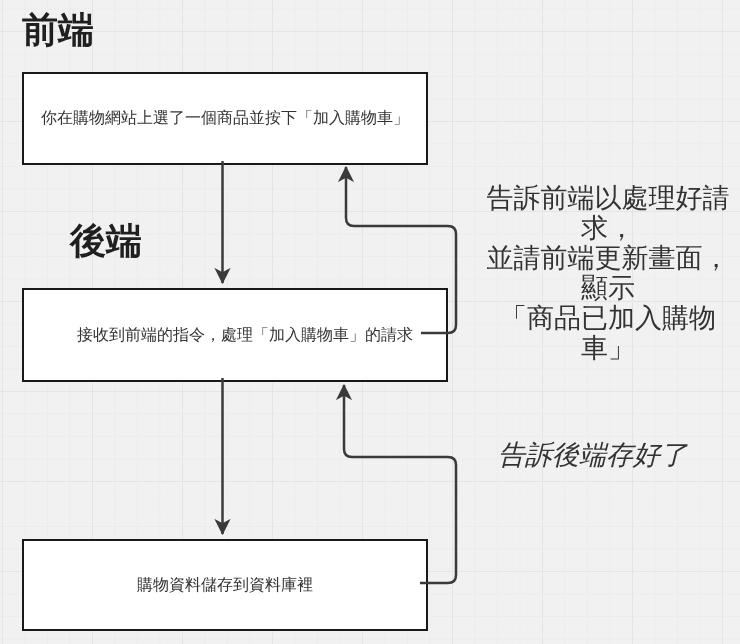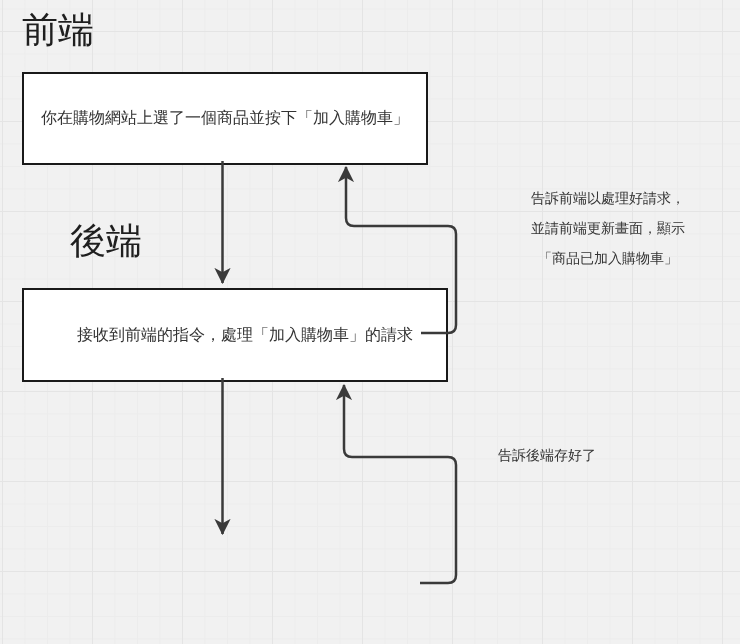--- a/index.html
+++ b/index.html
@@ -19,21 +19,21 @@
       linear-gradient(#ececec 1px, transparent 1px),
       linear-gradient(90deg, #ececec 1px, transparent 1px);
     background-size: 90px 90px, 90px 90px, 22.5px 22.5px, 22.5px 22.5px;
     background-position: 2px 31px, 2px 31px, 2px 8.5px, 2px 8.5px;
   }
   .tier-label {
     position: absolute;
     left: 22px;
     font-size: 36px;
     line-height: 1.0;
-    font-weight: 400;
+    font-weight: 700;
     color: #1f1f1f;
     letter-spacing: 0;
     white-space: nowrap;
   }
   .node-box {
     position: absolute;
     left: 22px;
     width: 394px;
     background: #ffffff;
     border: 2.5px solid #191919;
@@ -47,34 +47,35 @@
   }
   #box-frontend  { top: 72px;  height: 89px; }
   #box-backend   { top: 288px; height: 90px; padding-left: 24px; }
   #box-database  { top: 539px; height: 88px; }
   #label-frontend { top: 12px; }
   #label-backend  { top: 223px; margin-left: 48px; }
   #label-database { top: 468px; }
   .annotation {
     position: absolute;
     color: #333333;
-    font-size: 14px;
+    font-size: 27px;
     line-height: 30px;
     white-space: pre-line;
   }
   #annotation-response-to-frontend {
     left: 478px;
     top: 183px;
     width: 260px;
     text-align: center;
   }
   #annotation-response-to-backend {
     left: 498px;
     top: 440px;
     white-space: nowrap;
+    font-style: italic;
   }
   svg.connector-layer {
     position: absolute;
     left: 0;
     top: 0;
     pointer-events: none;
   }
   .connector {
     fill: none;
     stroke: #3a3a3a;
@@ -93,20 +94,23 @@
     <span>你在購物網站上選了一個商品並按下「加入購物車」</span>
   </div>
 
   <div class="tier-label" id="label-backend">後端</div>
 
   <div class="node-box" id="box-backend">
     <span>接收到前端的指令，處理「加入購物車」的請求</span>
   </div>
 
 
+  <div class="node-box" id="box-database">
+    <span>購物資料儲存到資料庫裡</span>
+  </div>
 
   <div class="annotation" id="annotation-response-to-frontend">告訴前端以處理好請求，
 並請前端更新畫面，顯示
 「商品已加入購物車」</div>
 
   <div class="annotation" id="annotation-response-to-backend">告訴後端存好了</div>
 
   <svg class="connector-layer" width="740" height="644" viewBox="0 0 740 644">
     <defs>
       <marker id="arrowhead" viewBox="0 0 6 6" markerWidth="6.5" markerHeight="6.5" refX="5.6" refY="3" orient="auto" markerUnits="strokeWidth">

